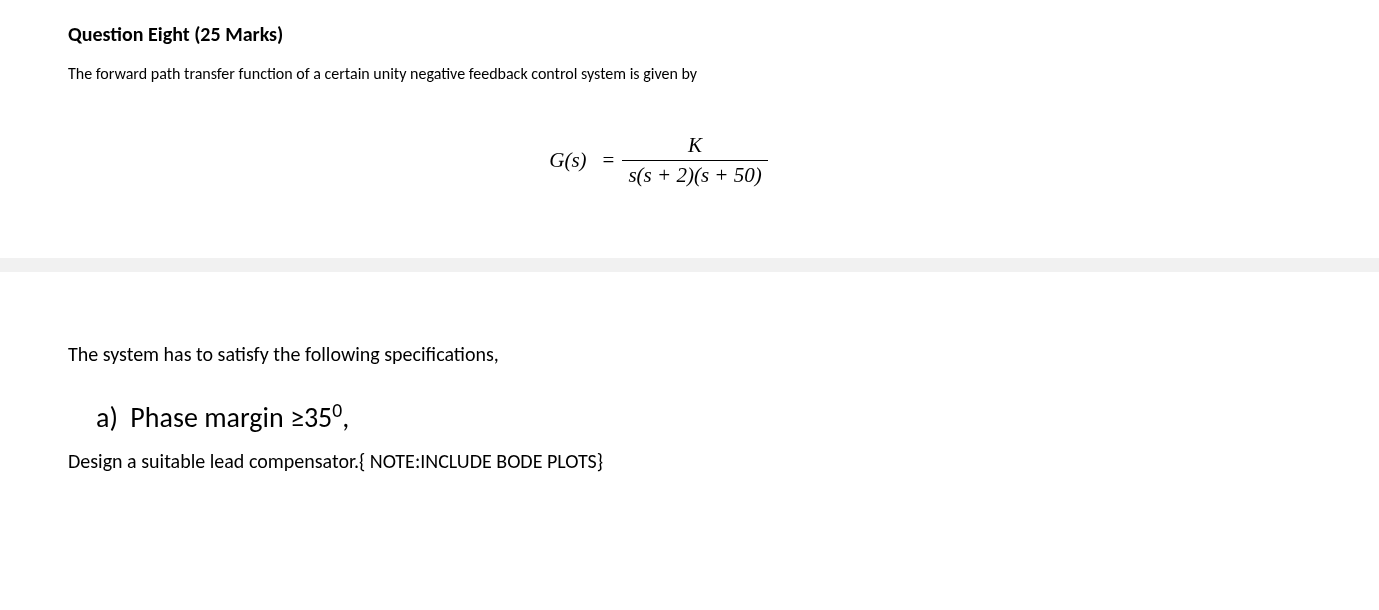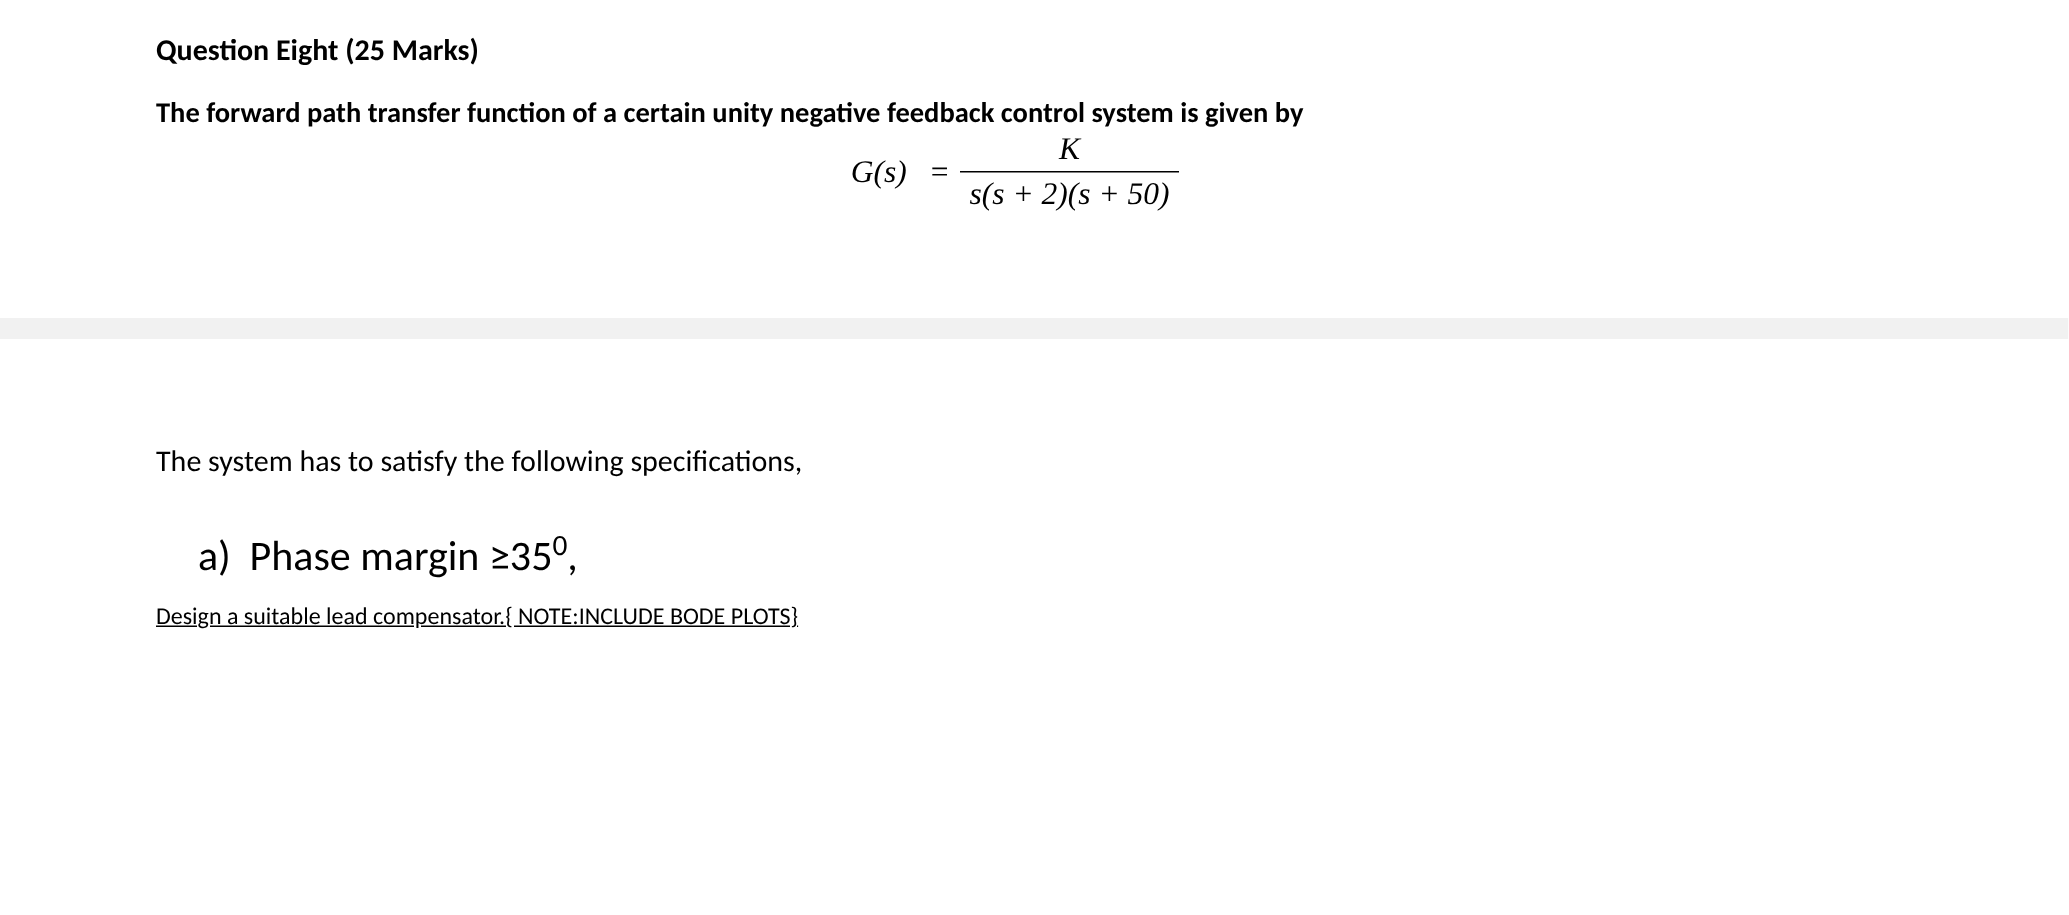--- a/index.html
+++ b/index.html
@@ -9,30 +9,31 @@
     }
     body {
       font-family: Calibri, Arial, sans-serif;
       background: #ffffff;
       width: 1379px;
       height: 610px;
       color: #000000;
       position: relative;
     }
     .content-area {
-      padding: 22px 130px 0 104px;
+      padding: 22px 130px 0 68px;
     }
     .question-title {
       font-weight: bold;
       font-size: 20px;
       margin-bottom: 18px;
     }
     .intro-text {
-      font-size: 19px;
-      font-weight: 700;
+      font-size: 16px;
+      margin-bottom: 50px;
+      font-weight: 400;
     }
     .equation-block {
       text-align: center;
       font-family: "Cambria Math", "Times New Roman", serif;
       font-size: 21px;
       font-style: italic;
       margin-bottom: 70px;
       display: flex;
       justify-content: center;
       align-items: center;
@@ -73,22 +74,21 @@
       margin-bottom: 14px;
     }
     .spec-item {
       margin-bottom: 4px;
     }
     .spec-label {
       display: inline-block;
       width: 28px;
     }
     .design-text {
-      font-size: 16px;
-      text-decoration: underline;
+      font-size: 20px;
     }
     .sup {
       font-size: 0.7em;
       vertical-align: super;
     }
   </style>
 </head>
 <body>
 
 <div class="content-area">

